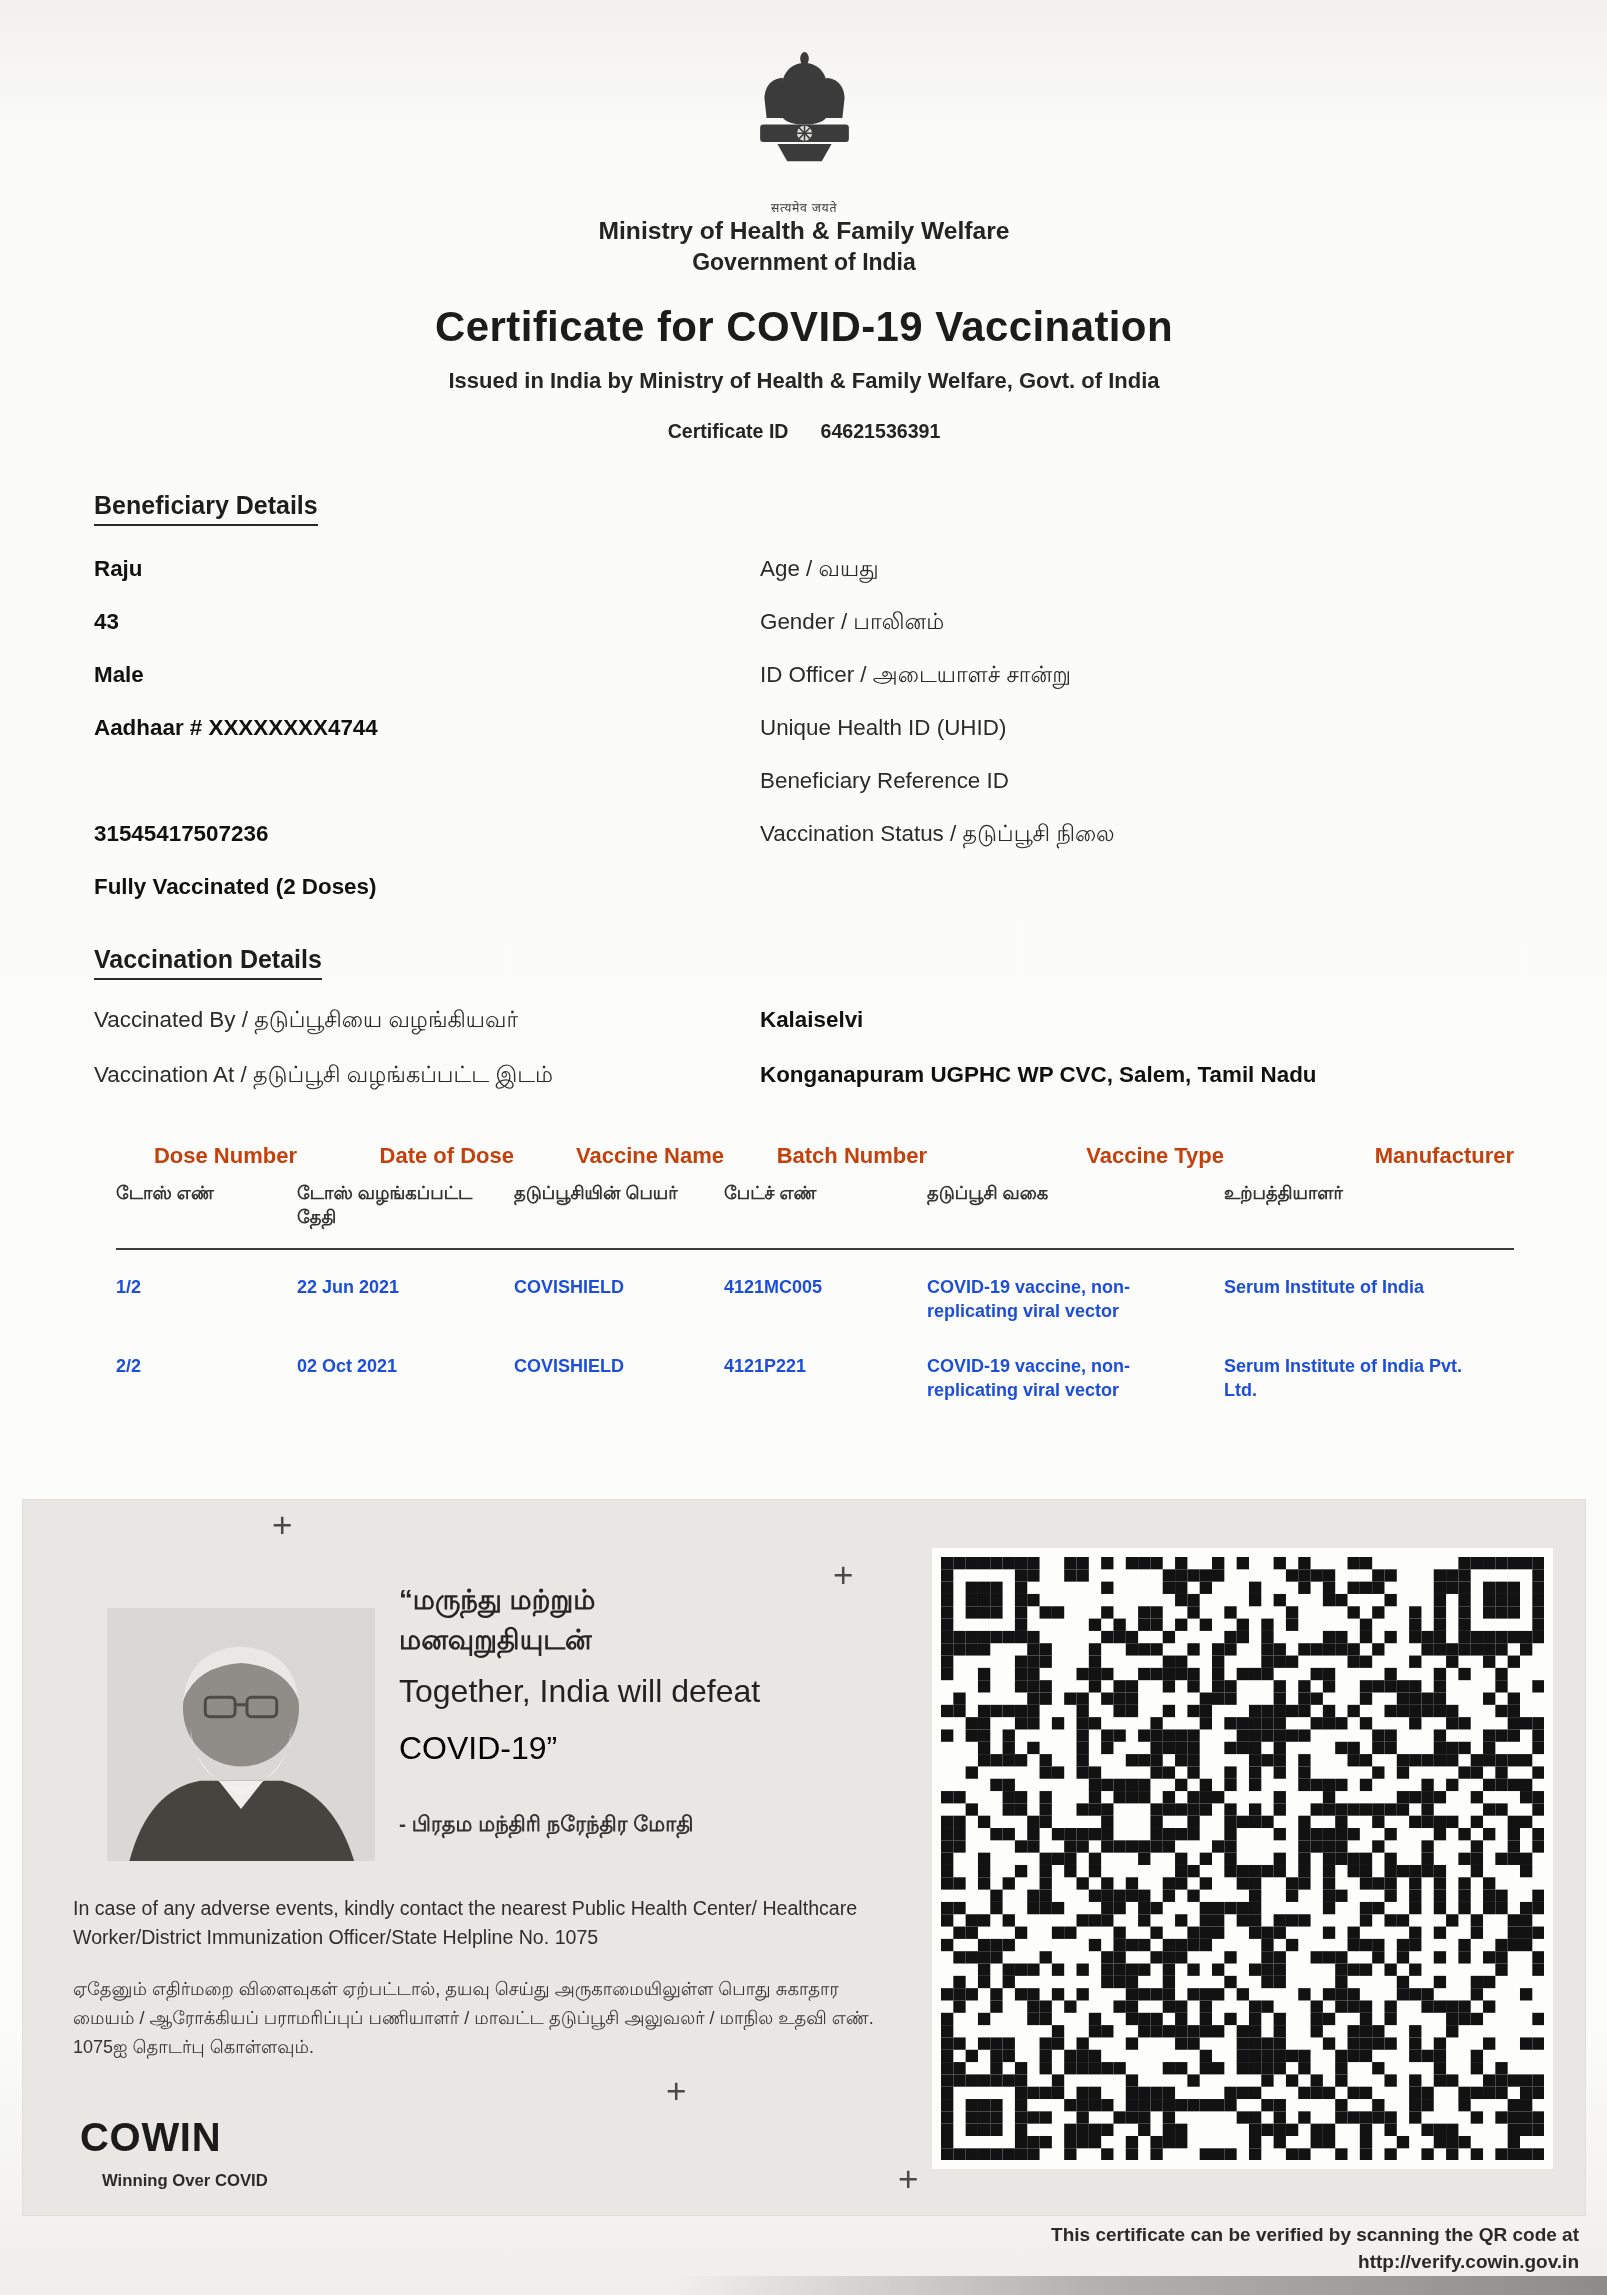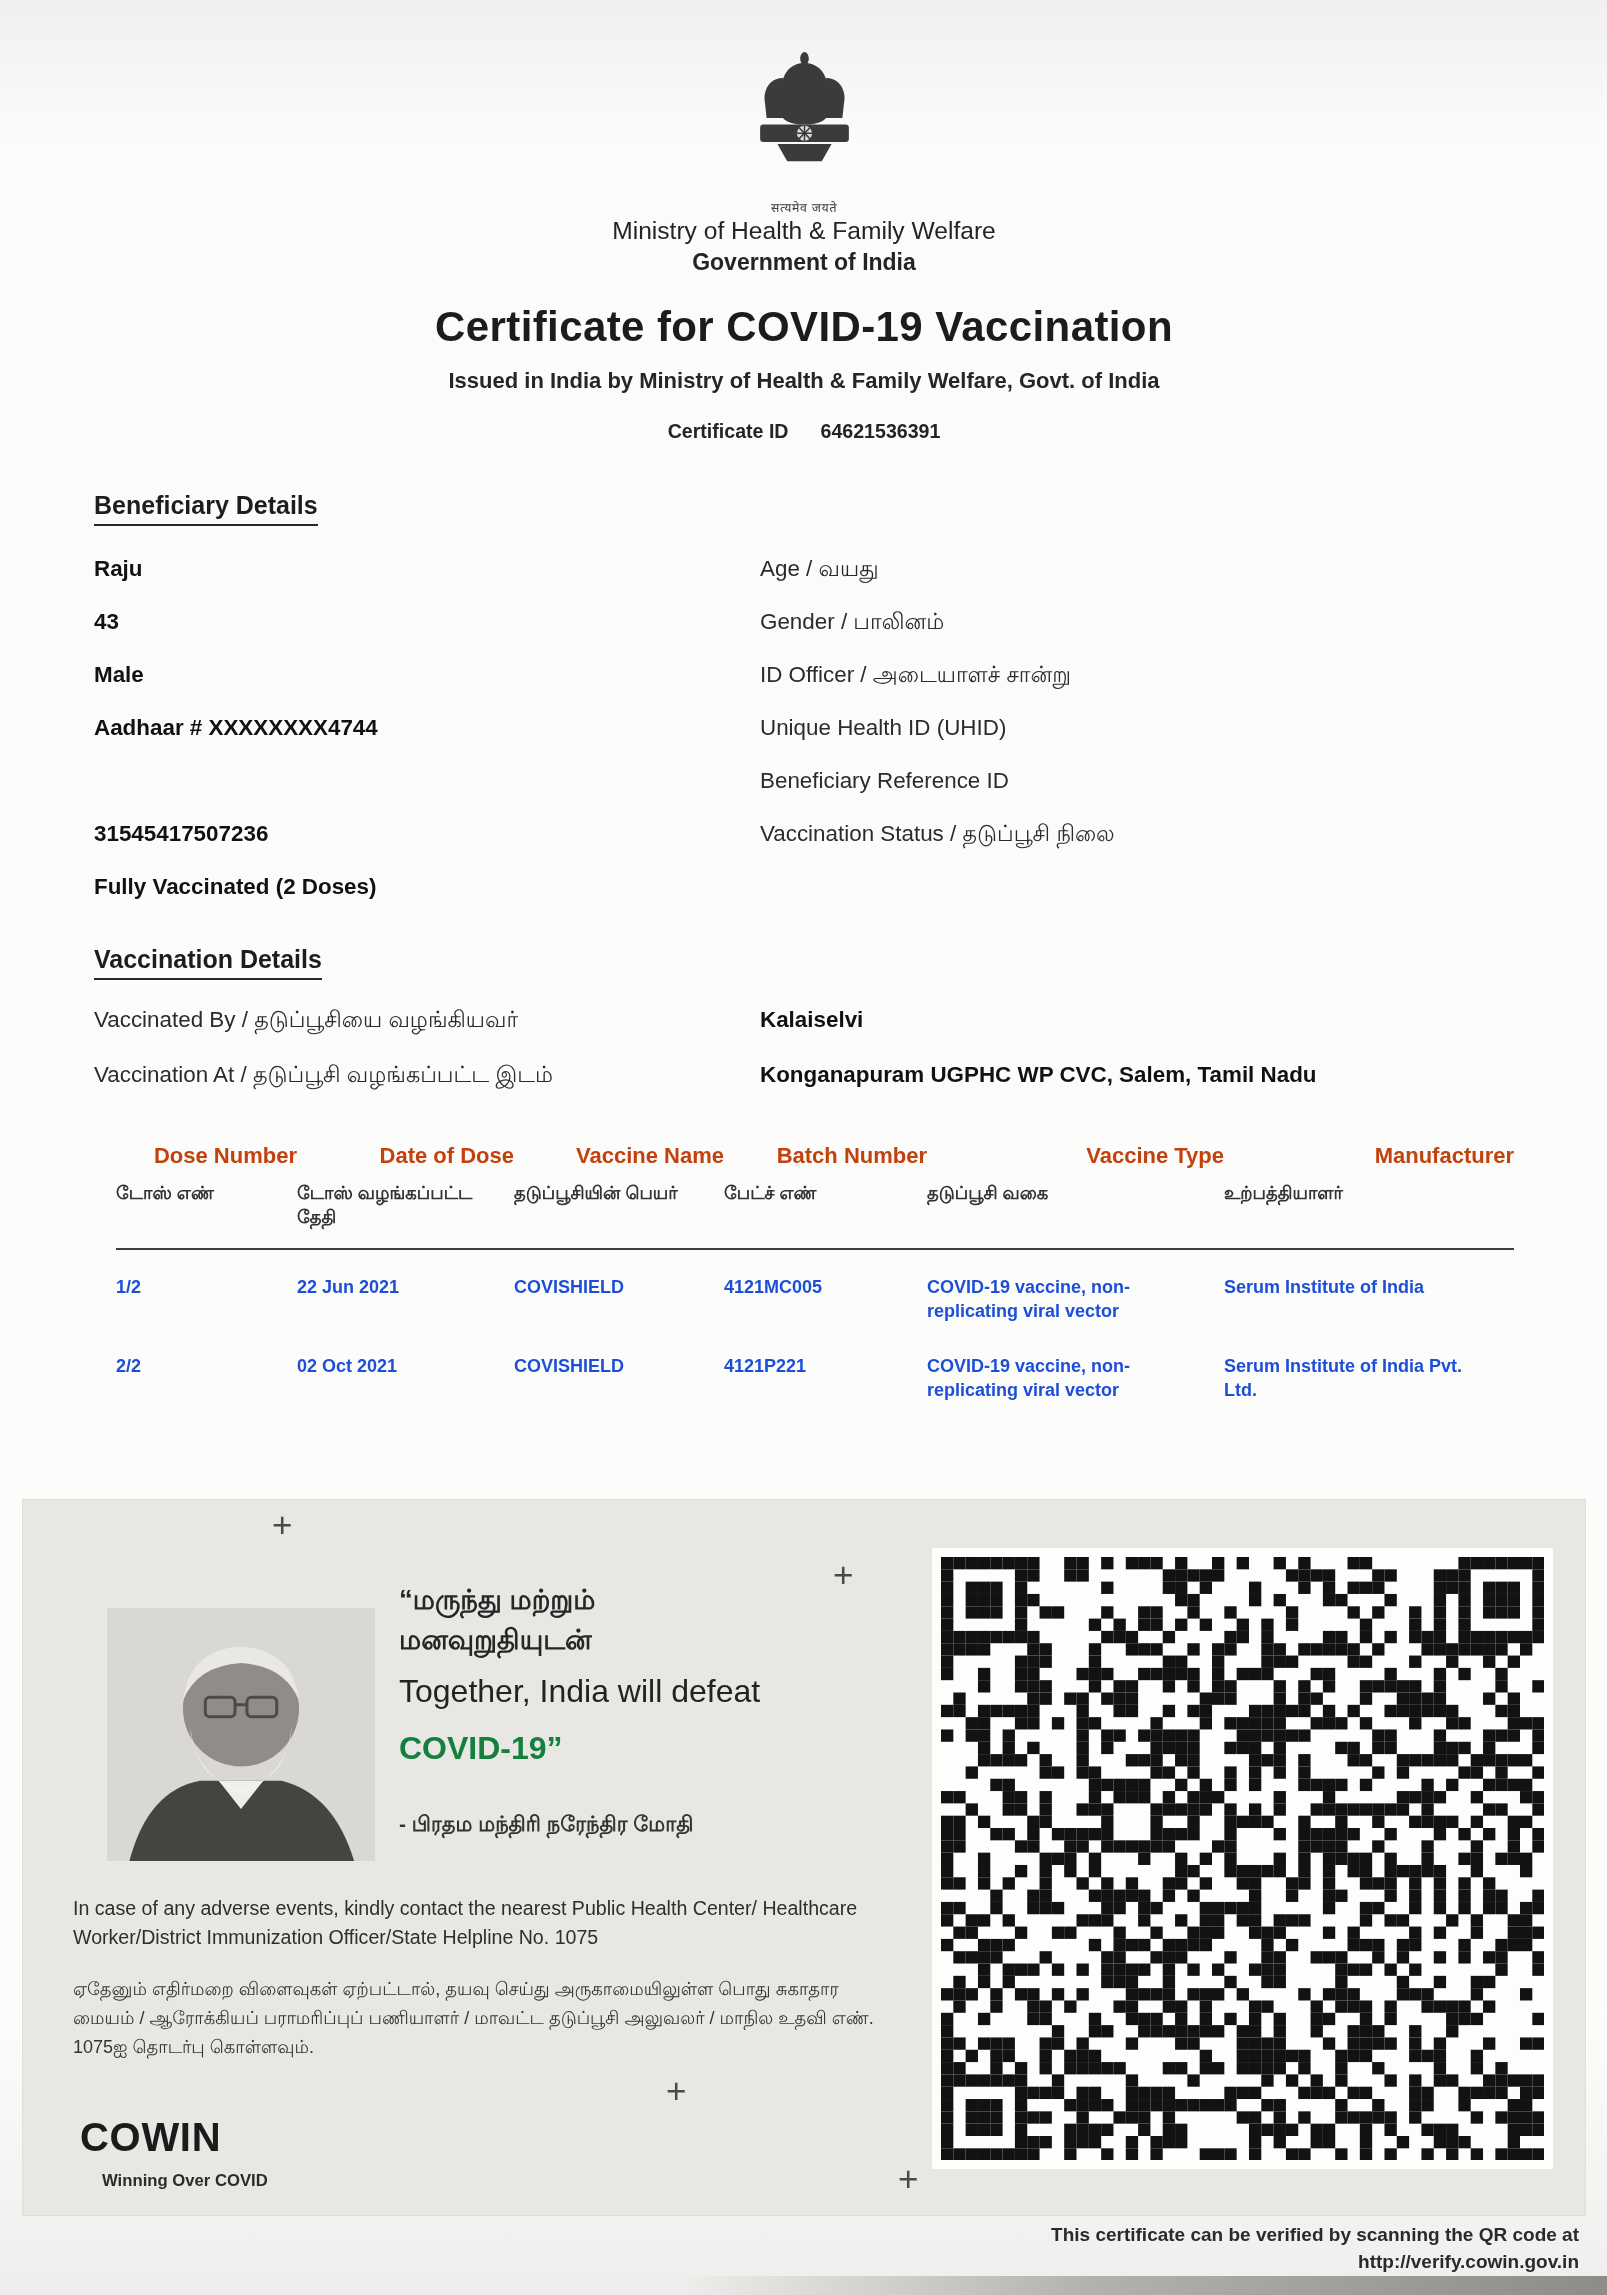--- a/index.html
+++ b/index.html
@@ -10,21 +10,21 @@
     color:#1e1e1e;
     background:linear-gradient(180deg,#f1f0ee 0%,#fbfbf9 6%,#fcfcfa 88%,#efeeec 100%);
     overflow:hidden;
   }
   .abs { position:absolute; }
   .center { left:0; right:0; text-align:center; }
 
   
   .emblem-wrap { left:50%; top:51px; transform:translateX(-50%); width:116px; text-align:center; }
   .motto { font-size:12.3px; color:#3a3a3a; margin-top:1.4px; letter-spacing:0.7px; }
-  .ministry   { top:217px; font-size:24.6px; font-weight:400; color:#242424; }
+  .ministry   { top:217px; font-size:24.6px; font-weight:700; color:#242424; }
   .government { top:249px; font-size:23px; font-weight:700; color:#242424; }
   .doc-title  { top:303px; font-size:42px; font-weight:700; color:#1c1c1c; letter-spacing:0.4px; }
   .issued     { top:368px; font-size:22px; font-weight:700; color:#262626; }
   .certid     { top:420px; font-size:19.6px; font-weight:600; color:#242424; }
   .certid .gap { display:inline-block; width:32px; }
 
   
   .sec-heading { left:94px; font-size:25px; font-weight:700; color:#1d1d1d;
                  border-bottom:2.2px solid #2a2a2a; padding-bottom:3.6px; }
 
@@ -45,21 +45,21 @@
   
   .banner { left:22px; top:1499px; width:1564px; height:717px; background:#e8e7e4;
             box-shadow:0 0 0 0.7px #dddcd8 inset; }
   .plus { position:absolute; font-size:35px; font-weight:500; color:#4a4a4a; }
 
   .pm-photo { position:absolute; left:83px; top:109px; width:272px; height:253px; }
 
   .quote { position:absolute; left:377px; top:81px; }
   .q-ta   { font-size:27.5px; font-weight:700; color:#262626; line-height:1.45; }
   .q-en1  { font-size:32px; font-weight:500; color:#222; margin-top:13px; }
-  .q-en2  { font-size:32px; font-weight:700; color:#15803d; margin-top:20px; }
+  .q-en2  { font-size:32px; font-weight:400; color:#000000; margin-top:20px; }
   .q-attr { font-size:21px; font-weight:600; color:#333; margin-top:45px; }
 
   .advisory-en { position:absolute; left:51px; top:395px; width:797px;
                  font-size:19.6px; font-weight:500; color:#2e2e2e; line-height:1.5; }
   .advisory-ta { position:absolute; left:51px; top:476px; width:811px;
                  font-size:18px; color:#343434; line-height:1.62; }
 
   .cowin { position:absolute; left:58px; top:616px; }
   .cowin-text { font-size:40px; font-weight:800; color:#1b1b1b; letter-spacing:0.7px; }
   .cowin-tag  { font-size:16.7px; font-weight:600; color:#2c2c2c; margin-top:11px; margin-left:22px; }

